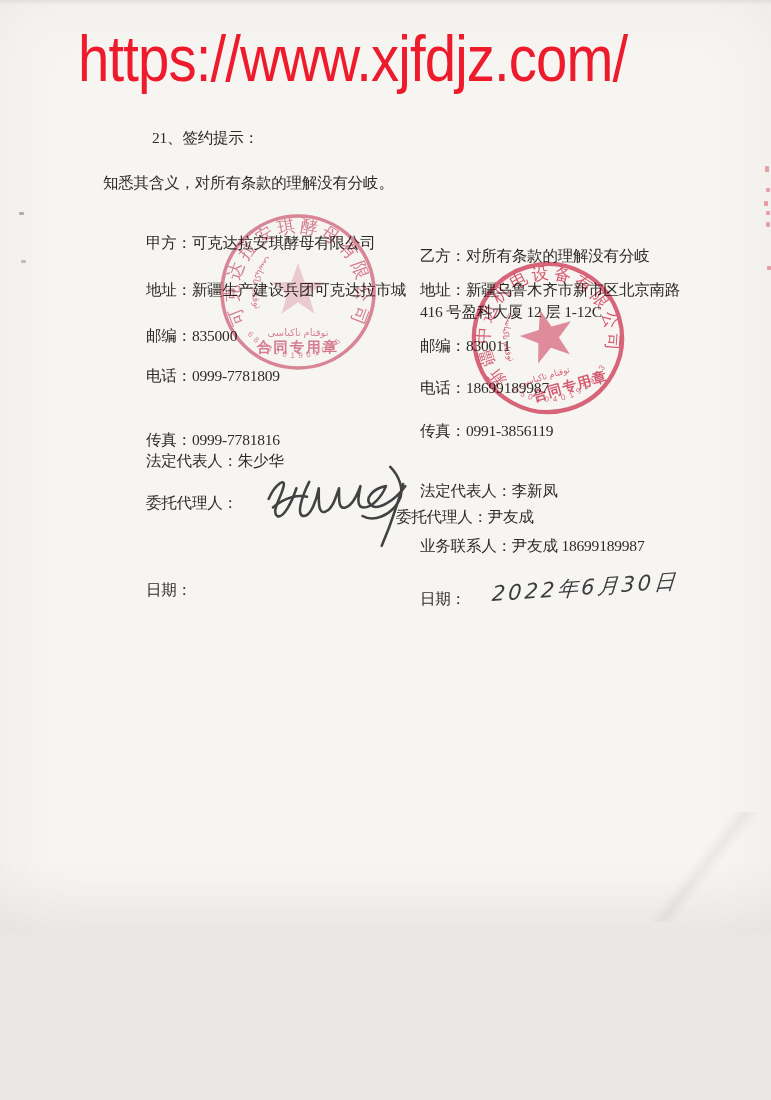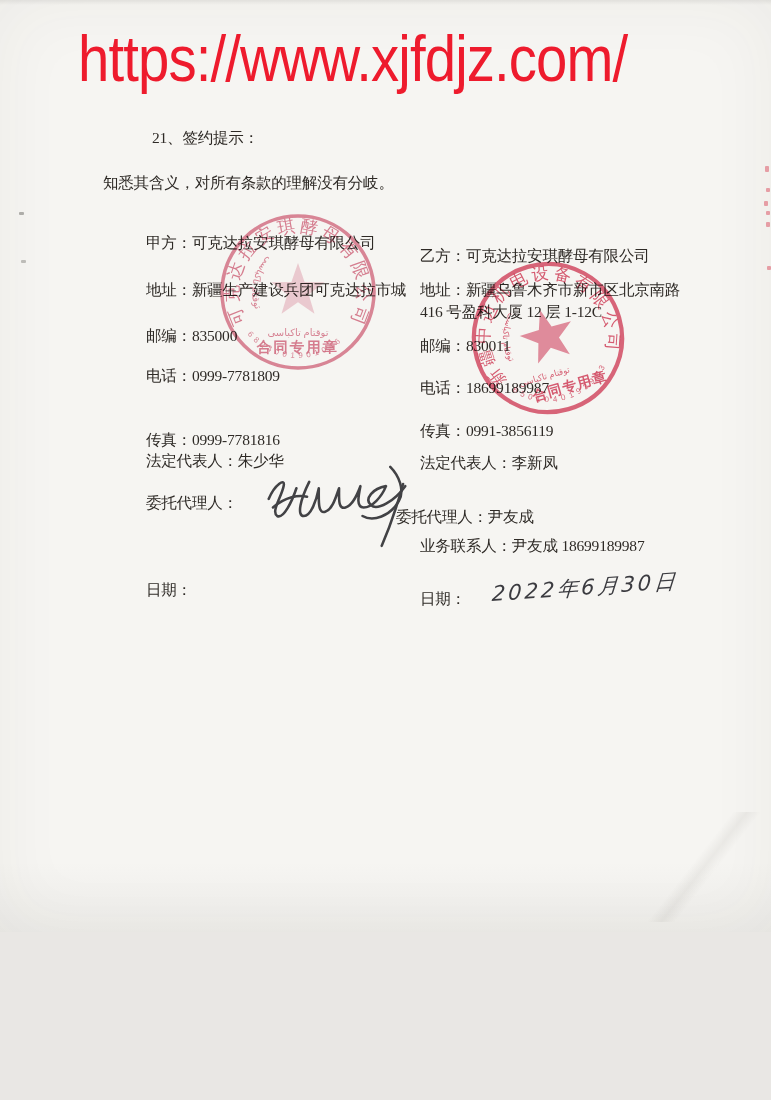--- a/index.html
+++ b/index.html
@@ -35,21 +35,21 @@
   .pa7{left:146px;top:493px}
   .pa8{left:146px;top:536px}
   .pa9{left:146px;top:580px}
   
   .pb0{left:420px;top:246px}
   .pb1{left:420px;top:280px}
   .pb2{left:420px;top:302px}
   .pb3{left:420px;top:336px}
   .pb4{left:420px;top:378px}
   .pb5{left:420px;top:421px}
-  .pb6{left:420px;top:453px}
+  .pb6{left:420px;top:481px}
   .pb7{left:396px;top:507px}
   .pb8{left:420px;top:536px}
   .pb9{left:420px;top:589px}
   .hand-date{
     position:absolute;left:492px;top:580px;
     font-family:"DejaVu Sans",sans-serif;font-style:italic;
     font-size:21px;letter-spacing:3px;color:#3b3b40;
     transform:rotate(-4deg) skewX(-8deg);transform-origin:0 50%;white-space:nowrap;
   }
   .signature{position:absolute;left:258px;top:452px;width:160px;height:96px;}
@@ -83,21 +83,21 @@
 
   <div class="t pa0">甲方：可克达拉安琪酵母有限公司</div>
   <div class="t pa1">地址：新疆生产建设兵团可克达拉市城</div>
   <div class="t pa3">邮编：835000</div>
   <div class="t pa4">电话：0999-7781809</div>
   <div class="t pa5">传真：0999-7781816</div>
   <div class="t pa6">法定代表人：朱少华</div>
   <div class="t pa7">委托代理人：</div>
   <div class="t pa9">日期：</div>
 
-  <div class="t pb0">乙方：可克达拉安琪酵母有限公司</div>
+  <div class="t pb0">乙方：对所有条款的理解没有分岐</div>
   <div class="t pb1">地址：新疆乌鲁木齐市新市区北京南路</div>
   <div class="t pb2">416 号盈科大厦 12 层 1-12C</div>
   <div class="t pb3">邮编：830011</div>
   <div class="t pb4">电话：18699189987</div>
   <div class="t pb5">传真：0991-3856119</div>
   <div class="t pb6">法定代表人：李新凤</div>
   <div class="t pb7">委托代理人：尹友成</div>
   <div class="t pb8">业务联系人：尹友成 18699189987</div>
   <div class="t pb9">日期：</div>
 

